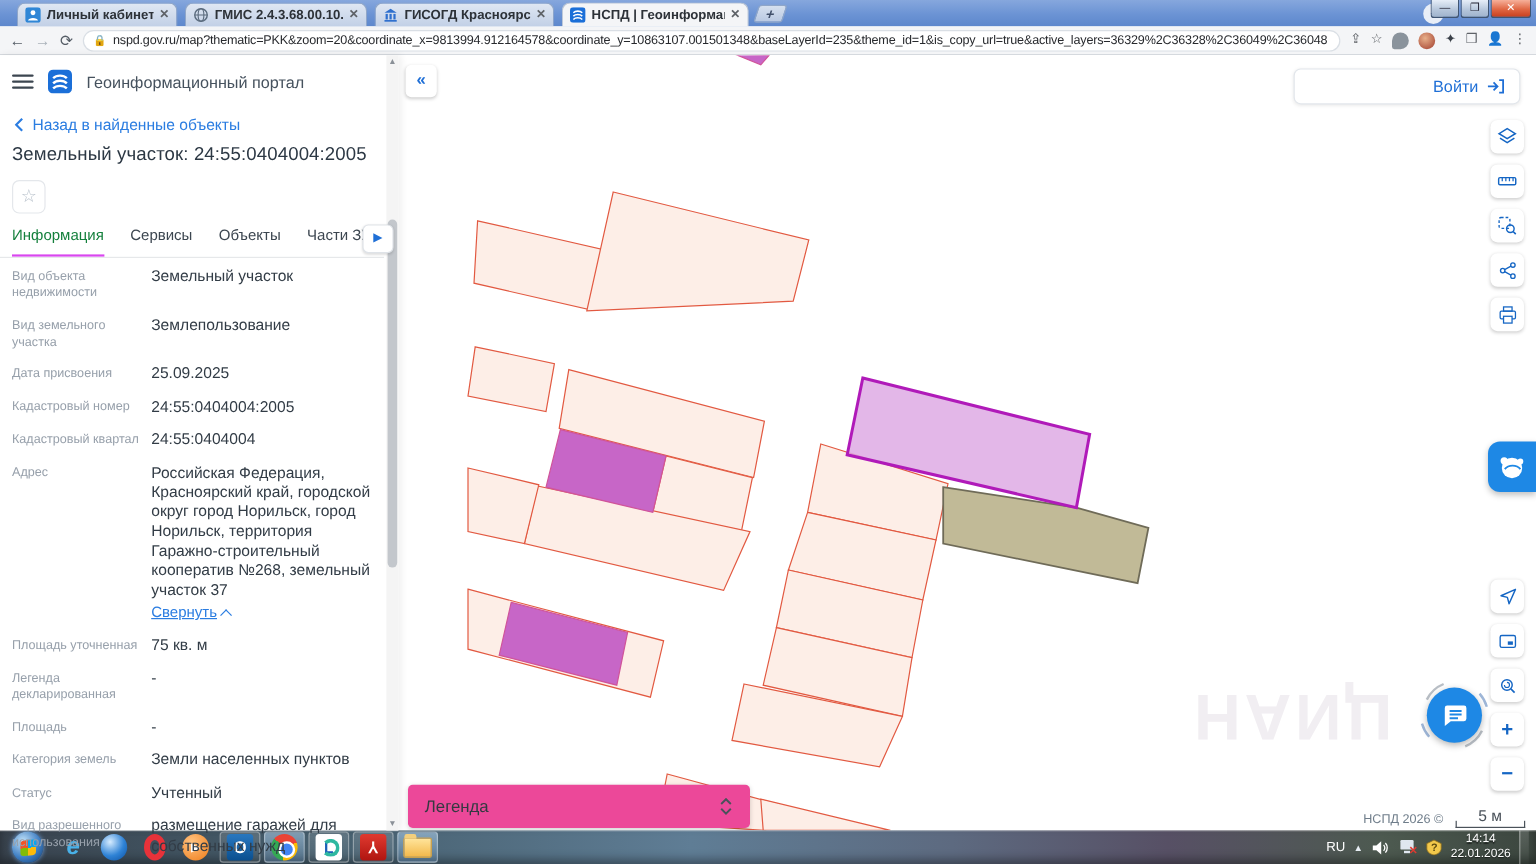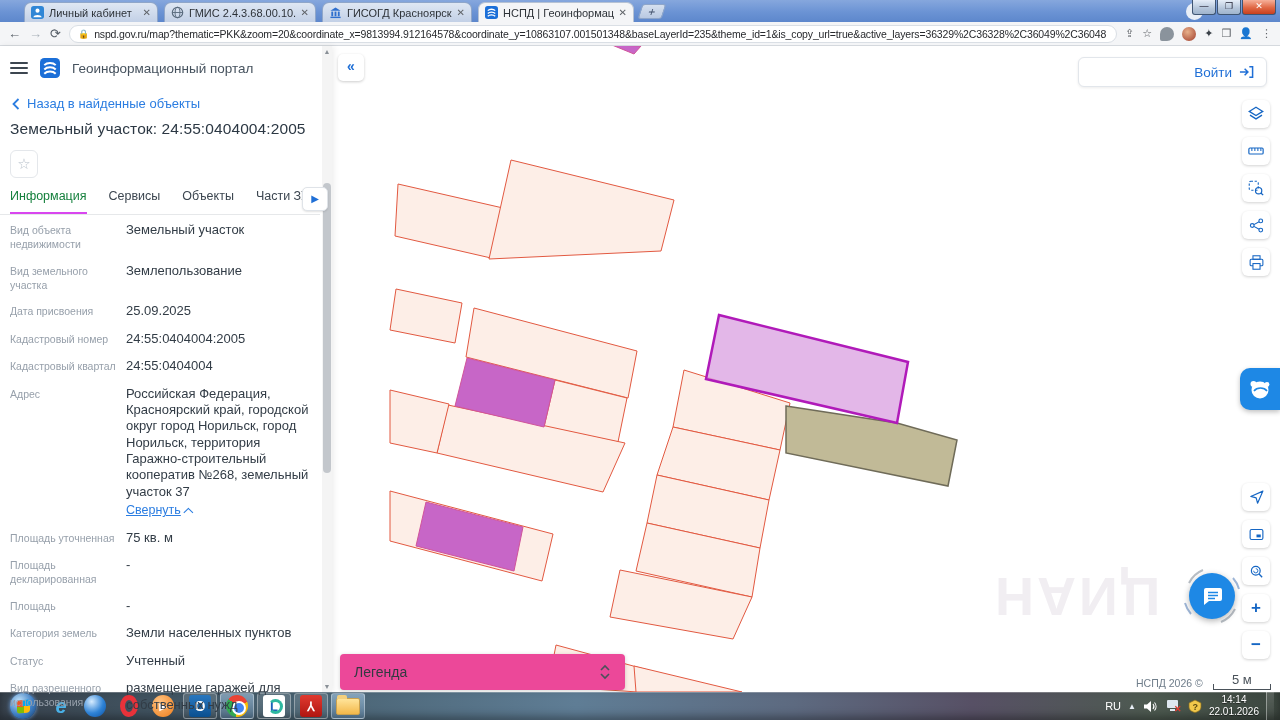--- a/index.html
+++ b/index.html
@@ -2,21 +2,21 @@
 <html><head>
 <meta charset="utf-8">
 <style>
   html,body{margin:0;padding:0;background:#000;}
   *{box-sizing:border-box;font-family:"Liberation Sans",sans-serif;}
   #screen{position:relative;width:1280px;height:720px;overflow:hidden;background:#fff;}
 
   
   .titlebar{position:absolute;left:0;top:0;width:1280px;height:22px;
     background:linear-gradient(180deg,#86a7dd 0%,#6b93d4 55%,#5d87cc 100%);}
-  .tabs{position:absolute;left:24px;top:2px;display:flex;height:20px;}
+  .tabs{position:absolute;left:14px;top:2px;display:flex;height:20px;font-weight:bold;}
   .tab{position:relative;width:150px;height:20px;margin-right:6px;border-radius:7px 7px 0 0;
     background:linear-gradient(#dfe7f3,#c2d0e6);display:flex;align-items:center;padding:0 6px;gap:5px;
     border:1px solid #8fa6c9;border-bottom:none;}
   .tab.active{background:#f4f5f7;border-color:#b6c2d4;}
   .tab .t-title{flex:1;font-size:11px;color:#2d3238;white-space:nowrap;overflow:hidden;}
   .tab .t-close{font-size:10px;color:#5f6368;line-height:1;}
   .favicon{width:13px;height:13px;flex:none;}
   .newtab{width:24px;height:15px;margin-top:2px;background:linear-gradient(#d6e0ef,#b9c9e2);
     border:1px solid #8fa6c9;border-radius:3px;transform:skewX(-18deg);
     font-size:12px;color:#41506b;text-align:center;line-height:14px;}
@@ -411,21 +411,21 @@
           <div class="flabel">Адрес</div>
           <div class="fvalue"><span>Российская Федерация, Красноярский край, городской округ город Норильск, город Норильск, территория Гаражно-строительный кооператив №268, земельный участок 37</span><br>
             <span class="collapse">Свернуть</span><span class="chev-up"></span>
           </div>
         </div>
         <div class="frow">
             <div class="flabel">Площадь уточненная</div>
             <div class="fvalue">75 кв. м</div>
           </div>
         <div class="frow">
-            <div class="flabel">Площадь декларированная</div>
+            <div class="flabel">Легенда декларированная</div>
             <div class="fvalue">-</div>
           </div>
         <div class="frow">
             <div class="flabel">Площадь</div>
             <div class="fvalue">-</div>
           </div>
         <div class="frow">
             <div class="flabel">Категория земель</div>
             <div class="fvalue">Земли населенных пунктов</div>
           </div>

